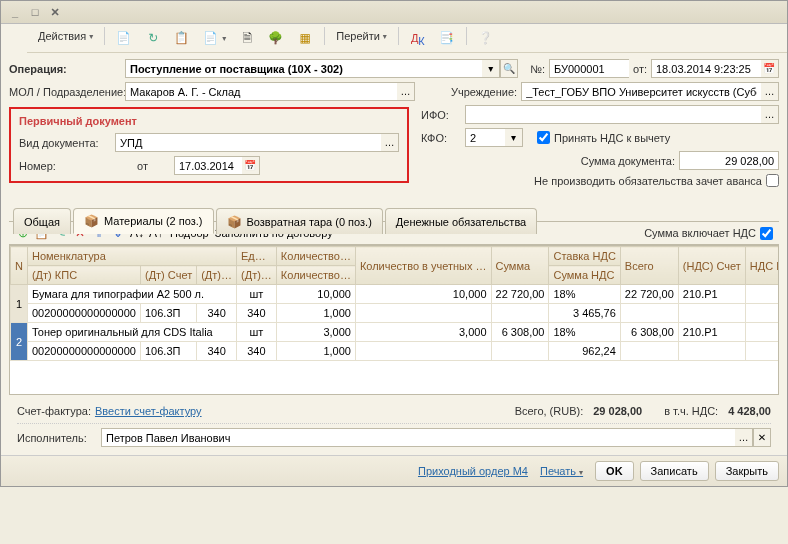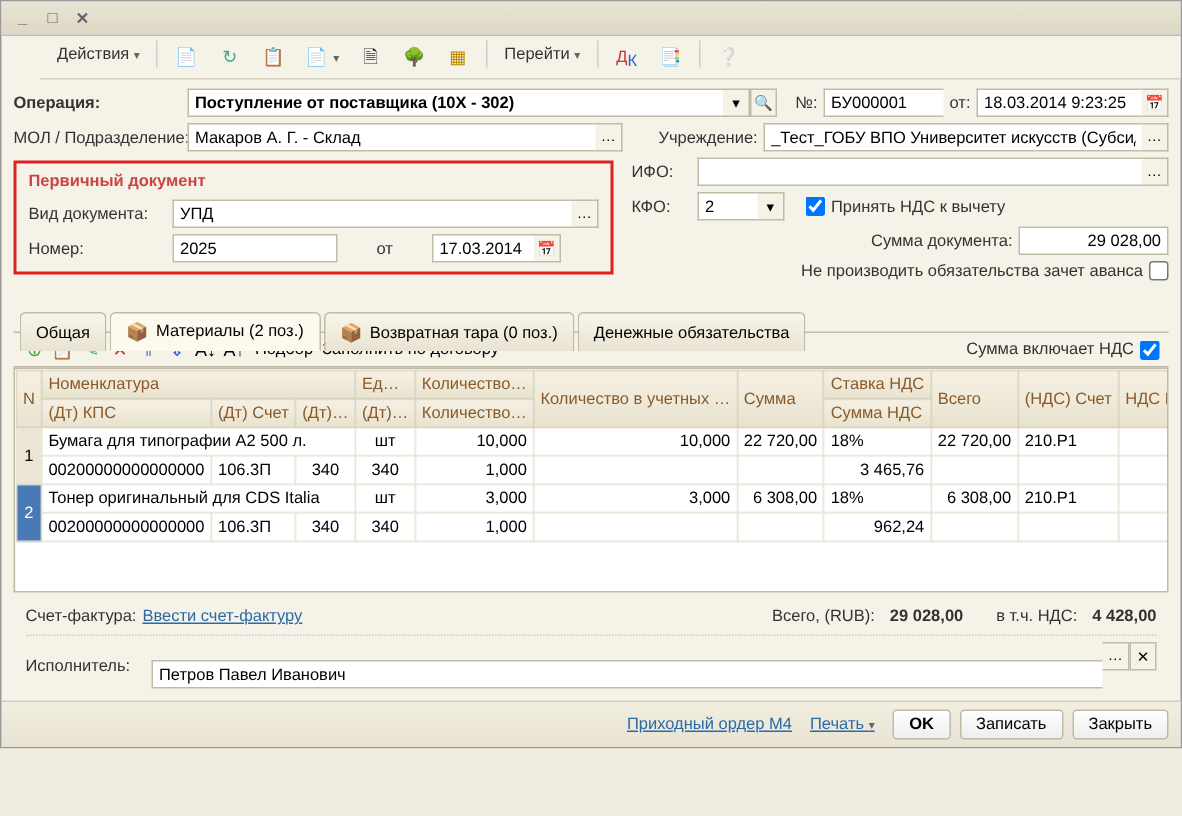--- a/index.html
+++ b/index.html
@@ -124,41 +124,40 @@
         <span class="input-btn">📅</span>
       </div>
     </div>
 
     <div class="row">
       <span class="label" style="width:112px">МОЛ / Подразделение:</span>
       <div class="input-group" style="width:290px">
         <input class="input" style="flex: 1 1 0%;" value="Макаров А. Г. - Склад">
         <span class="input-btn">…</span>
       </div>
-      <span class="label" style="margin-left:20px">Учреждение:</span>
+      <span class="label" style="margin-left:32px">Учреждение:</span>
       <div class="input-group" style="flex:1">
         <input class="input" style="flex: 1 1 0%;" value="_Тест_ГОБУ ВПО Университет искусств (Субсидия)">
         <span class="input-btn">…</span>
       </div>
     </div>
 
     <div class="top-grid">
       <div class="left-panel">
         <div class="primary-doc-box">
           <div class="primary-doc-title">Первичный документ</div>
           <div class="row">
             <span class="label" style="width:92px">Вид документа:</span>
             <div class="input-group" style="flex:1">
               <input class="input" style="flex: 1 1 0%;" value="УПД">
               <span class="input-btn">…</span>
             </div>
           </div>
           <div class="row" style="margin-bottom:0">
             <span class="label" style="width:92px">Номер:</span>
-            <input class="input" style="width: 110px;" value="2025">
             <span class="label" style="margin:0 22px">от</span>
             <div class="input-group">
               <input class="input" style="width: 68px;" value="17.03.2014">
               <span class="input-btn">📅</span>
             </div>
           </div>
         </div>
       </div>
 
       <div class="right-panel">
@@ -315,21 +314,21 @@
         <span class="right-col">
           <span class="label">Всего, (RUB):</span>
           <span class="label-bold" style="margin:0 18px 0 6px">29 028,00</span>
           <span class="label">в т.ч. НДС:</span>
           <span class="label-bold" style="margin-left:6px">4 428,00</span>
         </span>
       </div>
       <div class="row" style="margin-bottom:0">
         <span class="label" style="width:80px">Исполнитель:</span>
         <div class="input-group" style="flex:1">
-          <input class="input" style="flex: 1 1 0%; margin-top: 12px;" value="Петров Павел Иванович">
+          <input class="input" style="flex: 1 1 0%;" value="Петров Павел Иванович">
           <span class="input-btn">…</span>
           <span class="input-btn">✕</span>
         </div>
       </div>
     </div>
   </div>
 
   <div class="bottom-bar">
     <span class="link">Приходный ордер М4</span>
     <span class="sep"></span>

